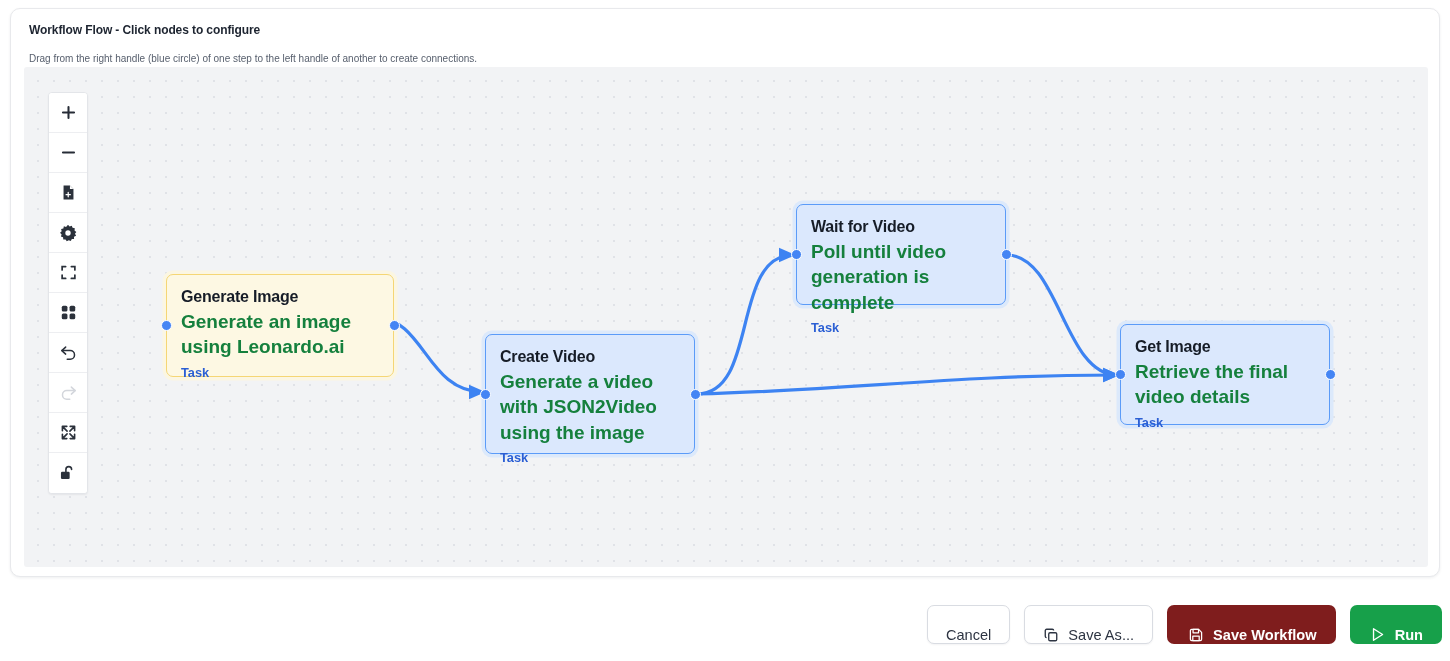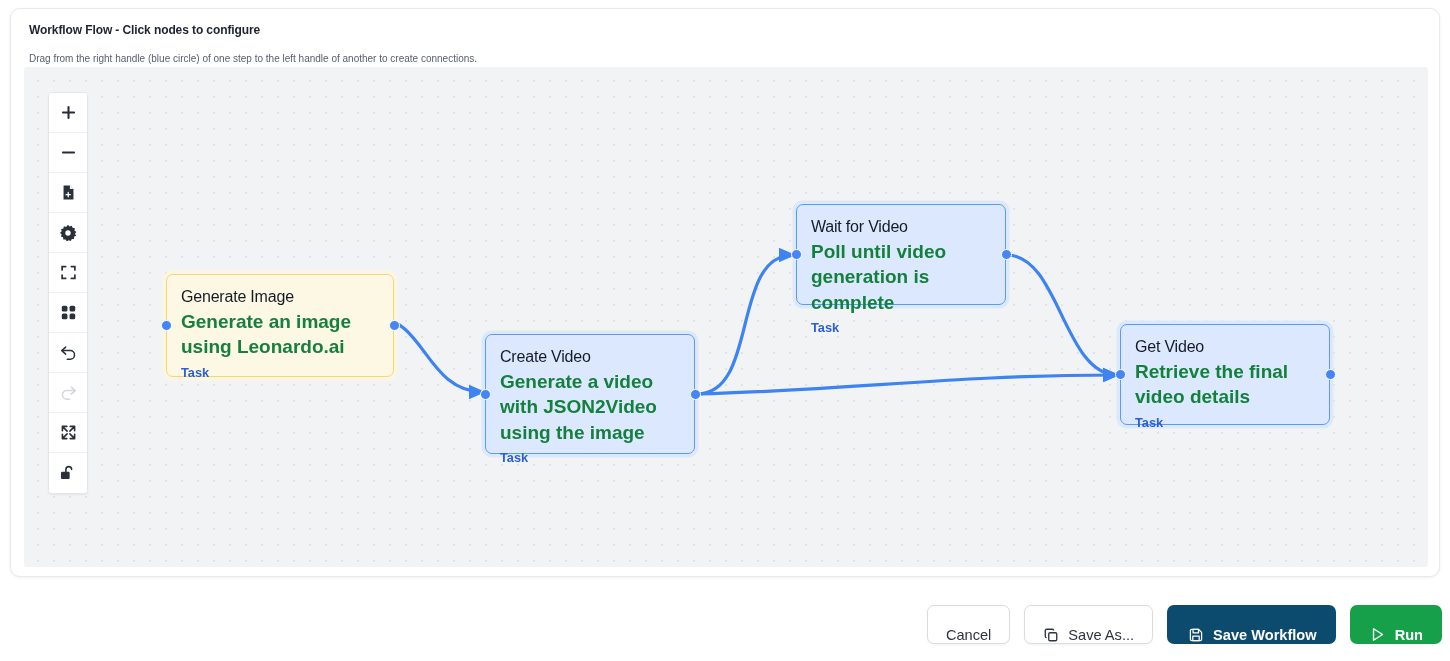--- a/index.html
+++ b/index.html
@@ -82,21 +82,21 @@
     background: #dbe8fd;
     border: 1.5px solid #5b9bf8;
     box-shadow: 0 0 0 3.5px #dce9fb, 0 1px 2px rgba(16,24,40,.08);
   }
   .node-start {
     background: #fdf8e3;
     border: 1.5px solid #f5d675;
     box-shadow: 0 0 0 3.5px #fbf6e2, 0 1px 2px rgba(16,24,40,.08);
   }
   .node-title {
-    font-size: 16px; font-weight: 400; color: #161c27;
+    font-size: 16px; font-weight: 700; color: #161c27;
     letter-spacing: -.2px; line-height: 1.2; margin-bottom: 3px;
   }
   .node-desc {
     font-size: 19px; color: #15803d; line-height: 1.33; font-weight: bold;
   }
   .node-type {
     font-size: 12.8px; font-weight: 700; color: #2b5fd4;
     margin-top: 5px;
   }
   .handle {
@@ -128,21 +128,21 @@
     cursor: pointer;
     white-space: nowrap;
     border: 1px solid transparent;
   }
   .btn-ghost {
     background: #ffffff; color: #2d3442;
     border-color: #d9dce2;
     box-shadow: 0 1px 2px rgba(16,24,40,.05);
     font-weight: 500;
   }
-  .btn-primary { background: #0c4a6e; color: #ffffff; padding-left: 20px; }
+  .btn-primary { background: #7f1d1d; color: #ffffff; padding-left: 20px; }
   .btn-success { background: #17a04a; color: #ffffff; }
   .btn svg { display: block; flex: none; }
 </style>
 </head>
 <body>
 
 <div class="editor-card">
 
   <div class="hdr-title">Workflow Flow - Click nodes to configure</div>
   <div class="hdr-sub">Drag from the right handle (blue circle) of one step to the left handle of another to create connections.</div>
@@ -262,21 +262,21 @@
       <div class="handle left"></div>
       <div class="handle right"></div>
       <div class="node-title">Wait for Video</div>
       <div class="node-desc">Poll until video generation is complete</div>
       <div class="node-type">Task</div>
     </div>
 
     <div class="node node-task" style="left:1096px; top:257px; width:210px; height:101px;">
       <div class="handle left"></div>
       <div class="handle right"></div>
-      <div class="node-title">Get Video</div>
+      <div class="node-title">Get Image</div>
       <div class="node-desc">Retrieve the final video details</div>
       <div class="node-type">Task</div>
     </div>
 
   </div>
 </div>
 
 <div class="footer">
 
   <div class="btn btn-ghost">

